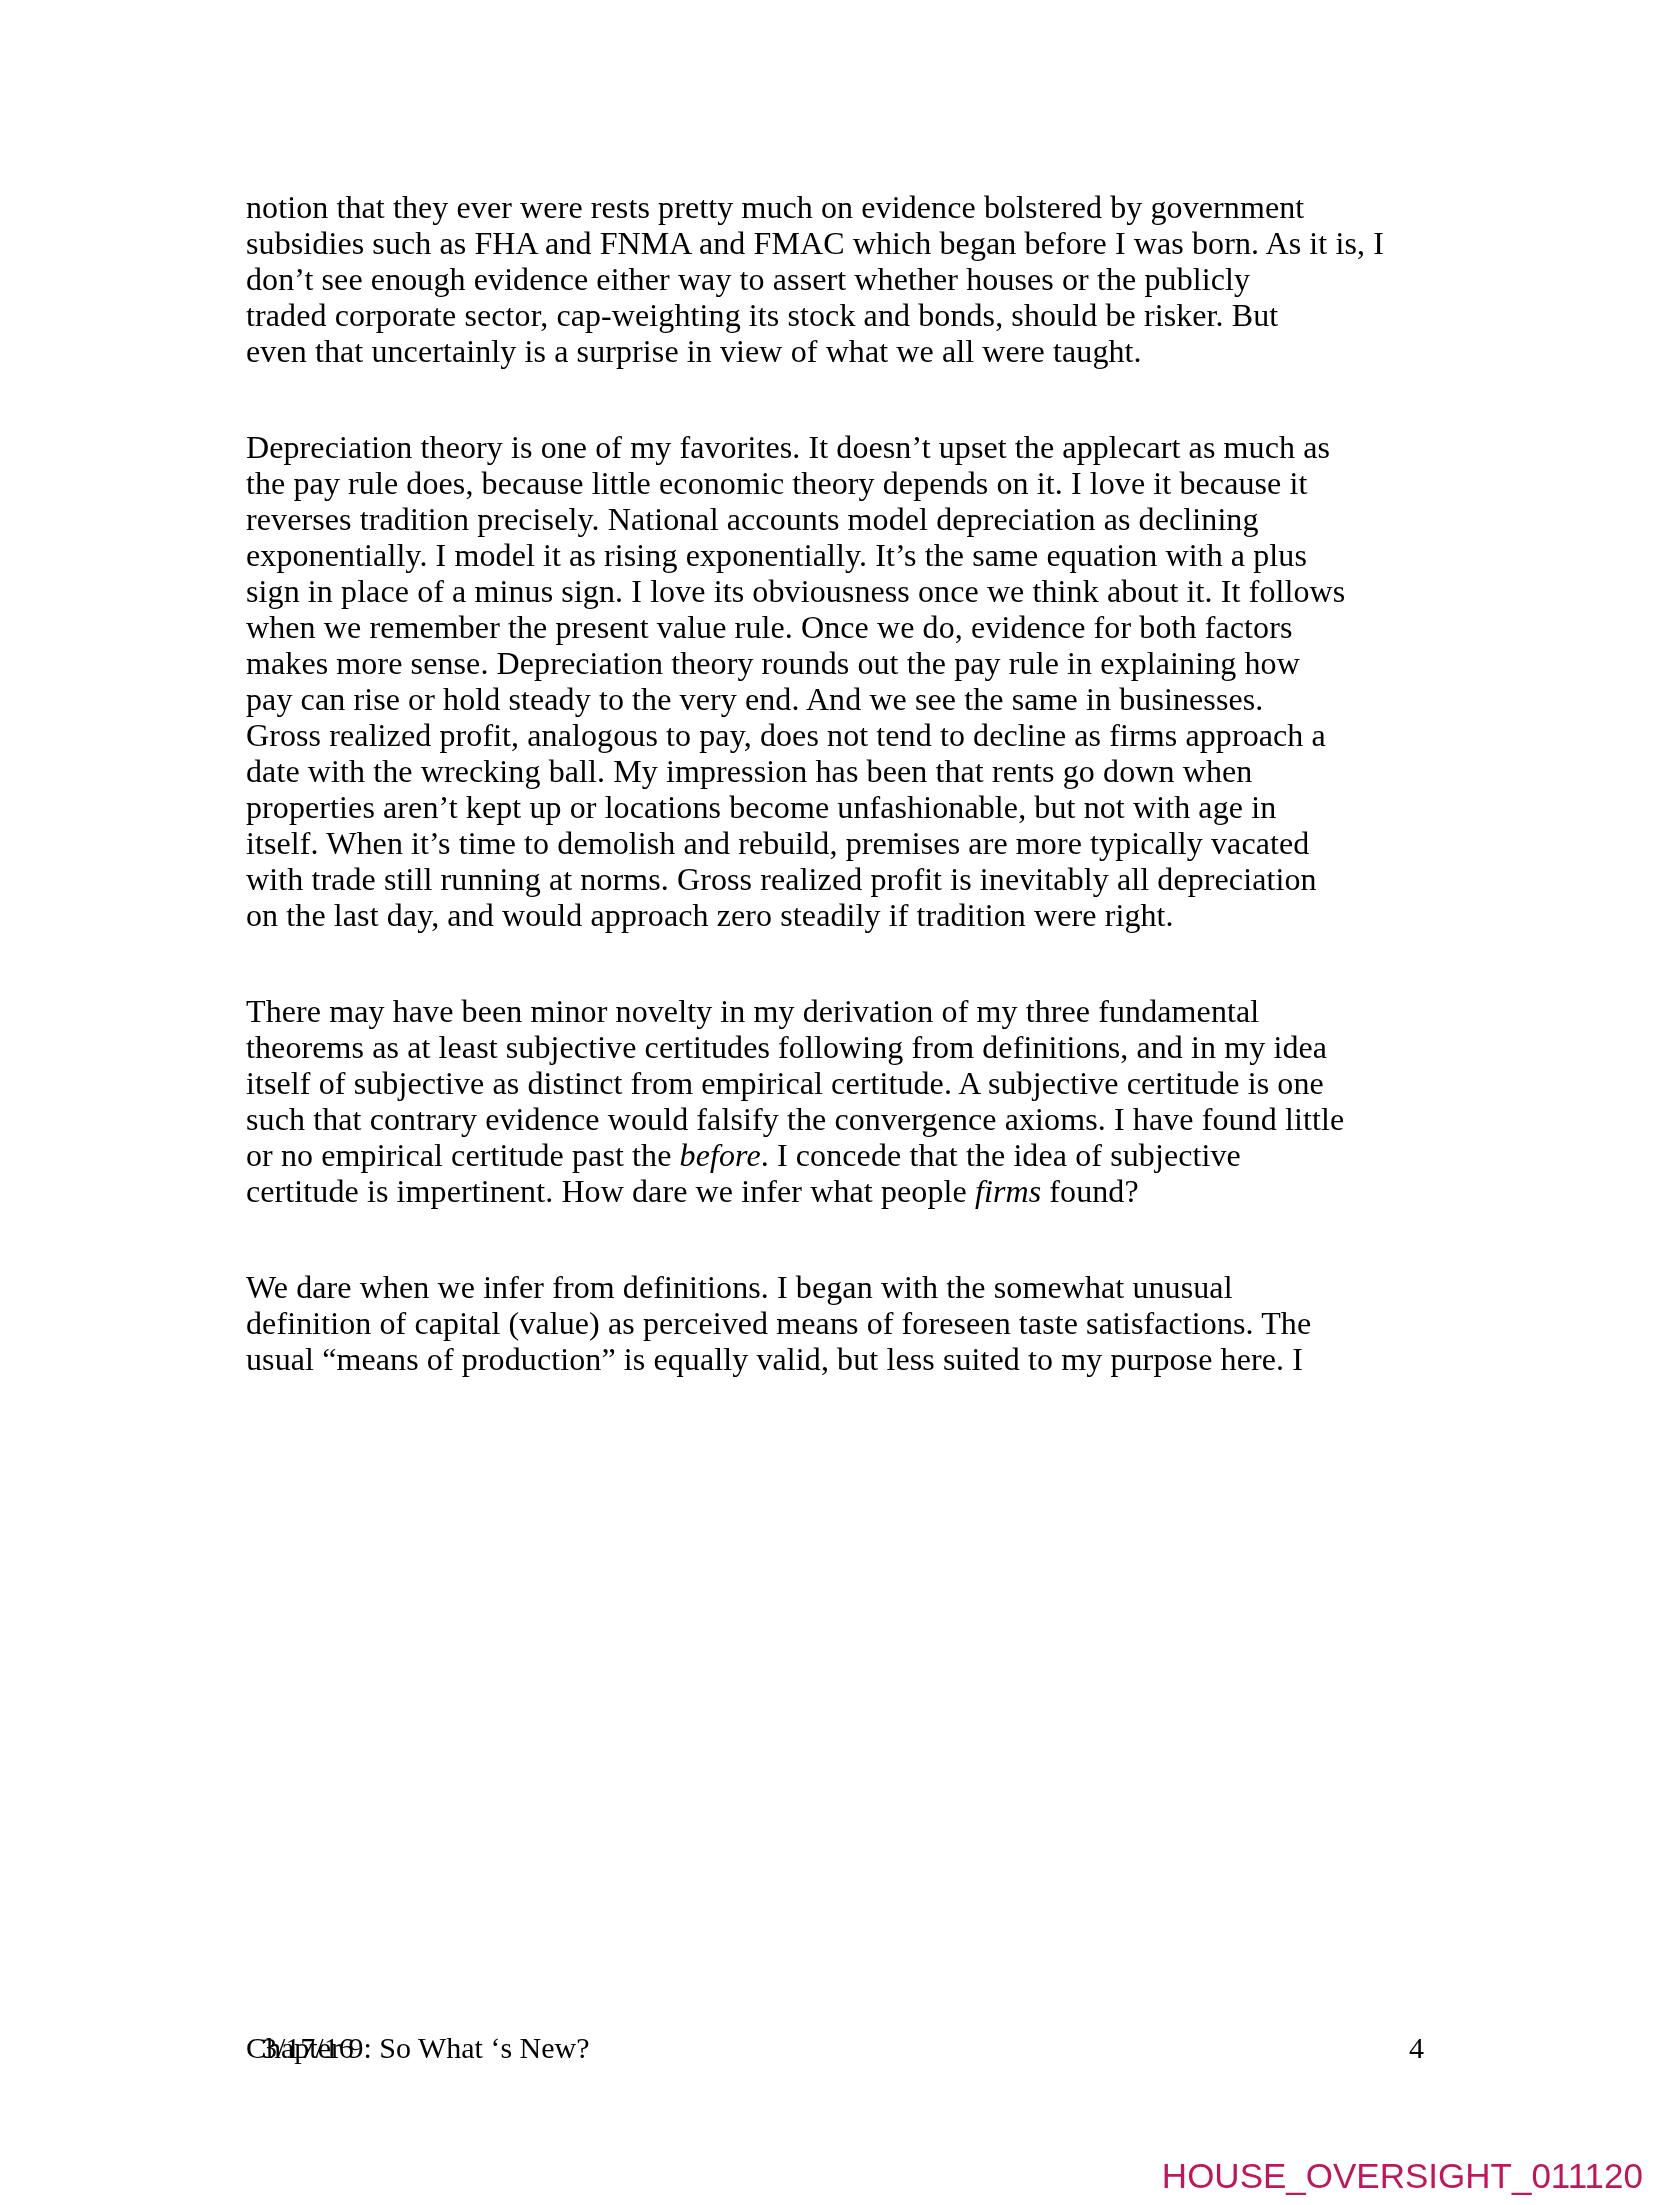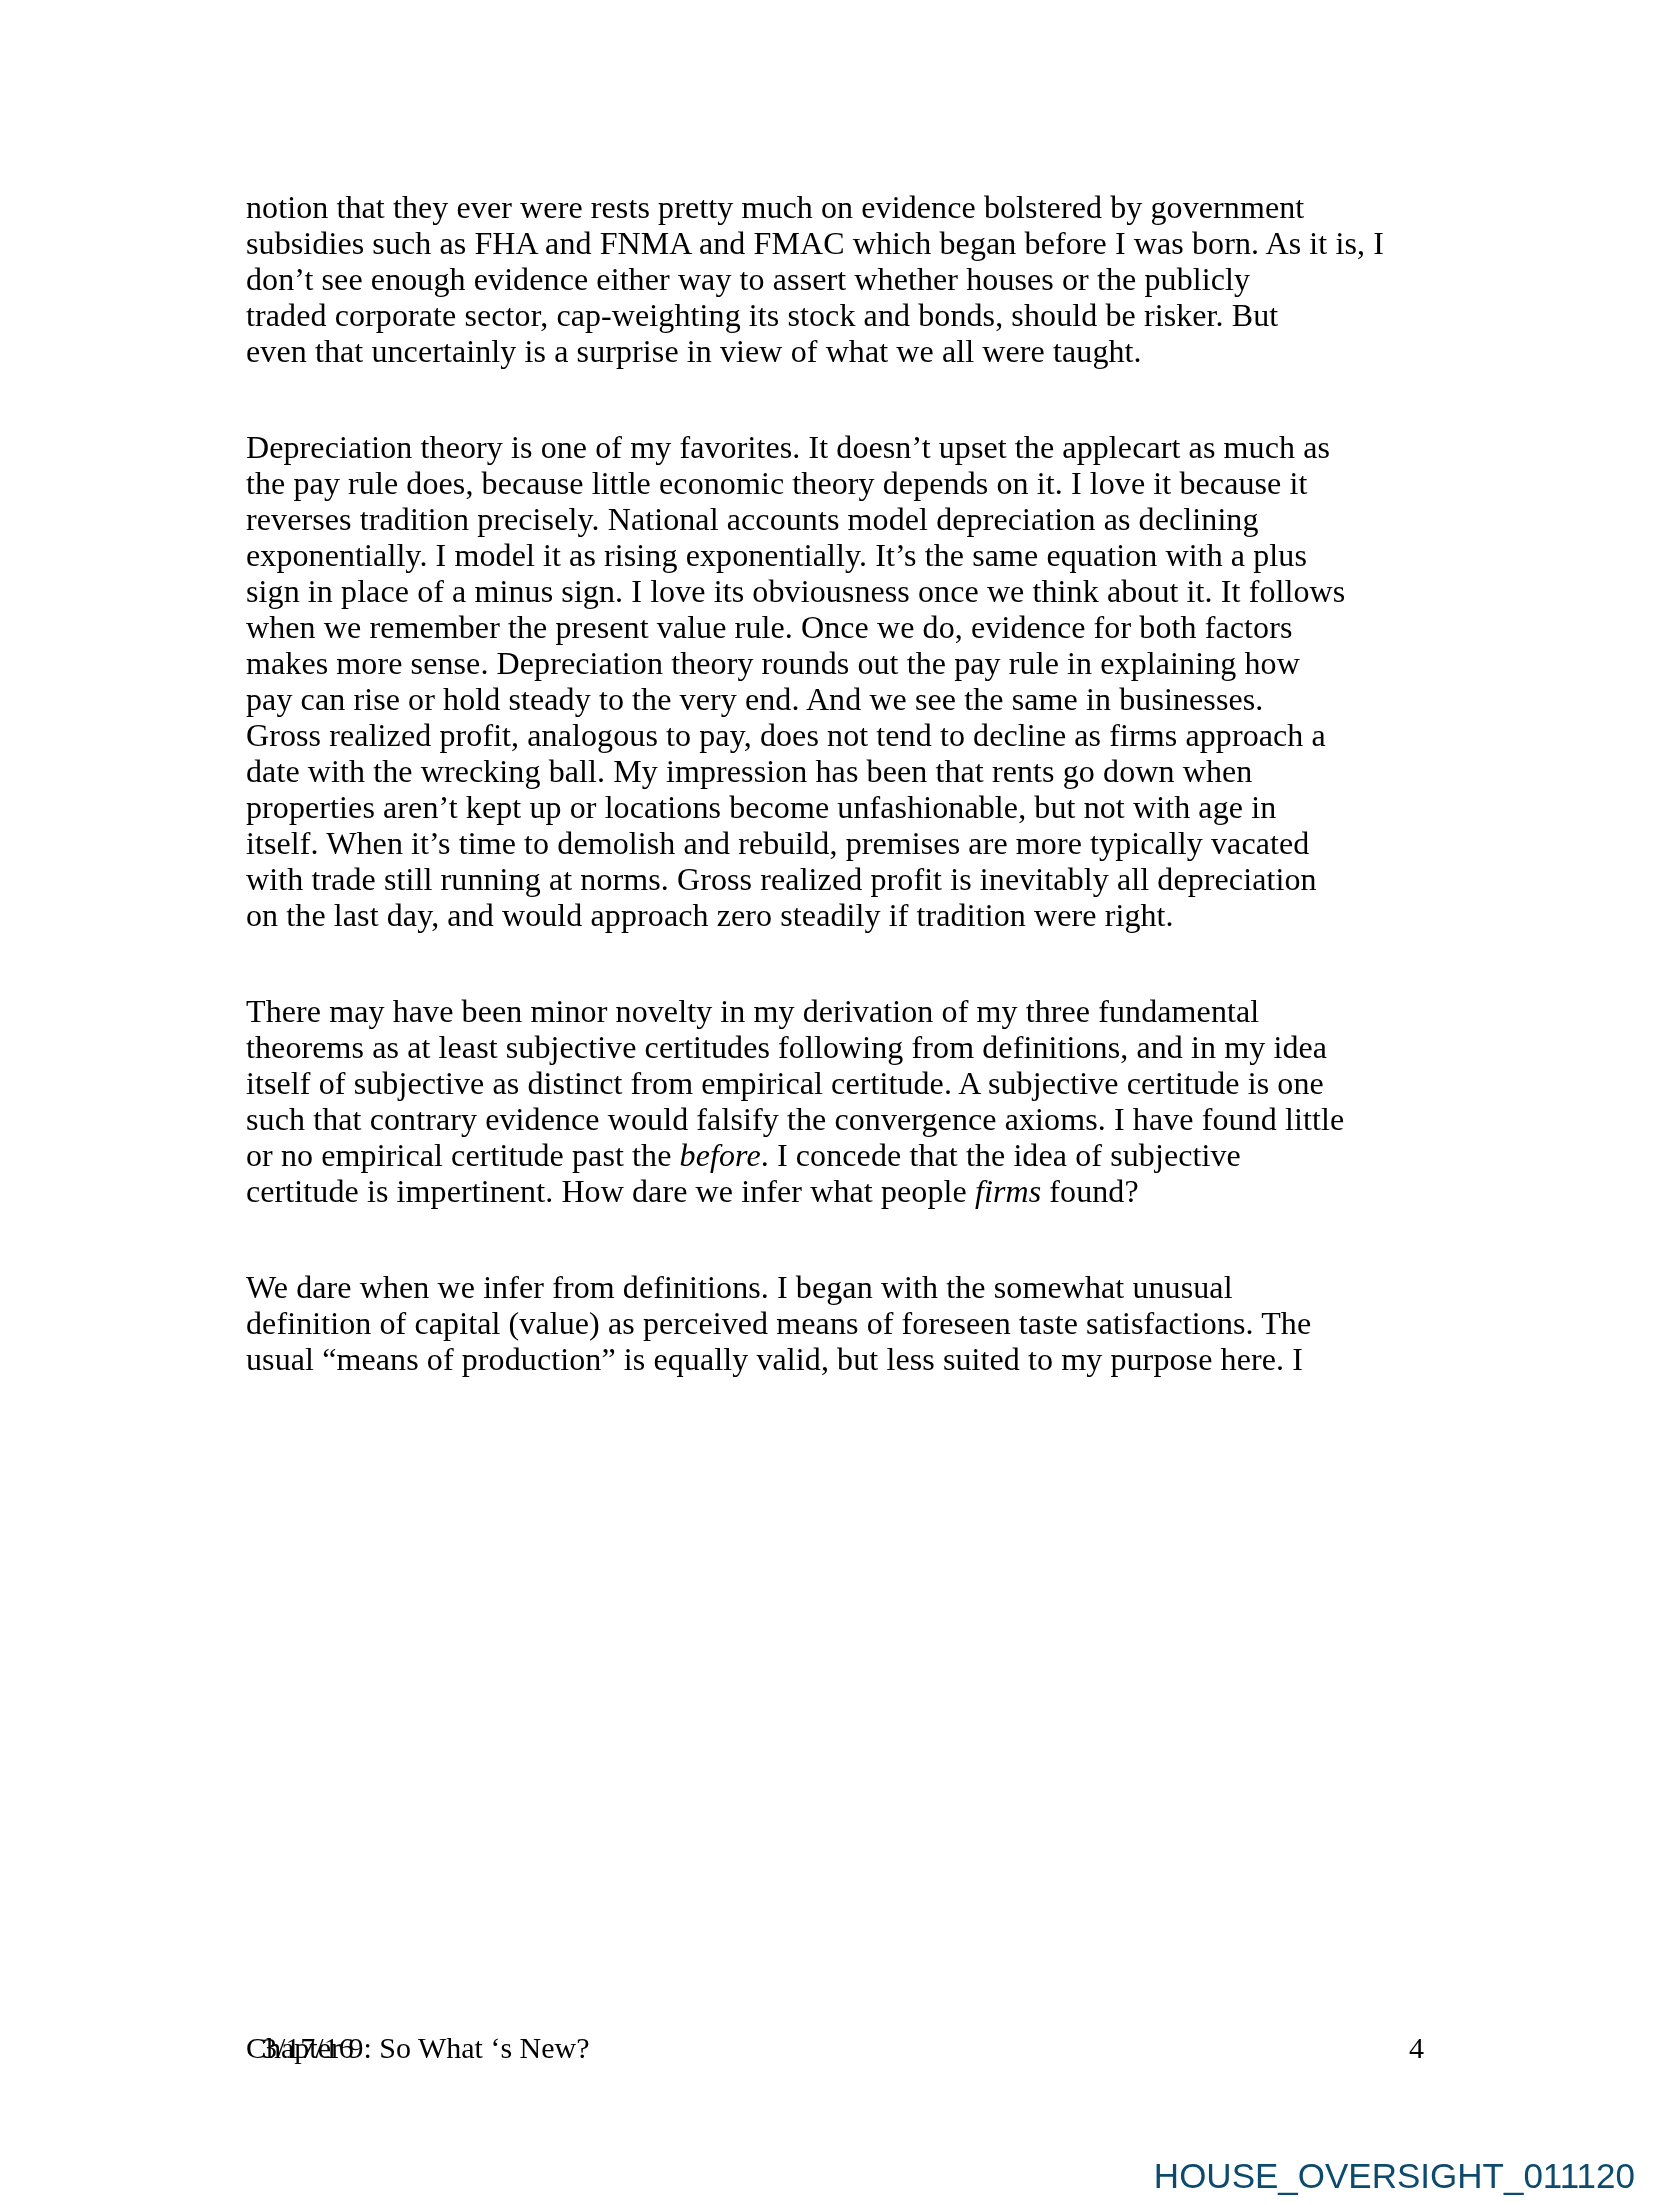--- a/index.html
+++ b/index.html
@@ -33,26 +33,26 @@
     width: 1178px;
     height: 58px;
     font-size: 30px;
     line-height: 58px;
   }
   .footer-left  { position: absolute; left: 0; top: 0; }
   .footer-center{ position: absolute; left: 16px; top: 0; width: 100%; text-align: left; }
   .footer-right { position: absolute; right: 0; top: 0; }
   .stamp {
     position: absolute;
-    right: 34px;
+    right: 26px;
     bottom: 8.5px;
     font-family: "Liberation Sans", sans-serif;
     font-size: 35px;
     line-height: 1.15;
-    color: #0c4a6e;
+    color: #be185d;
     white-space: nowrap;
   }
 </style>
 </head>
 <body>
 
 <div class="page">
 
   <div class="content">
     <p class="para">notion that they ever were rests pretty much on evidence bolstered by government

